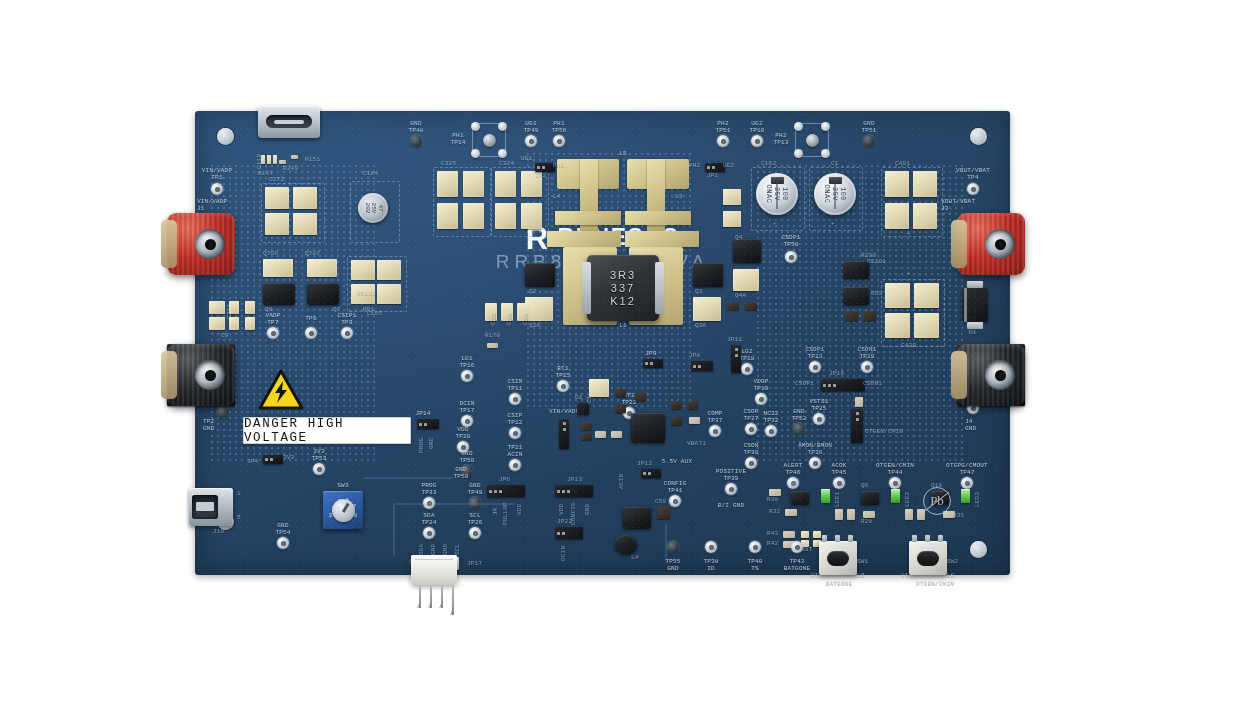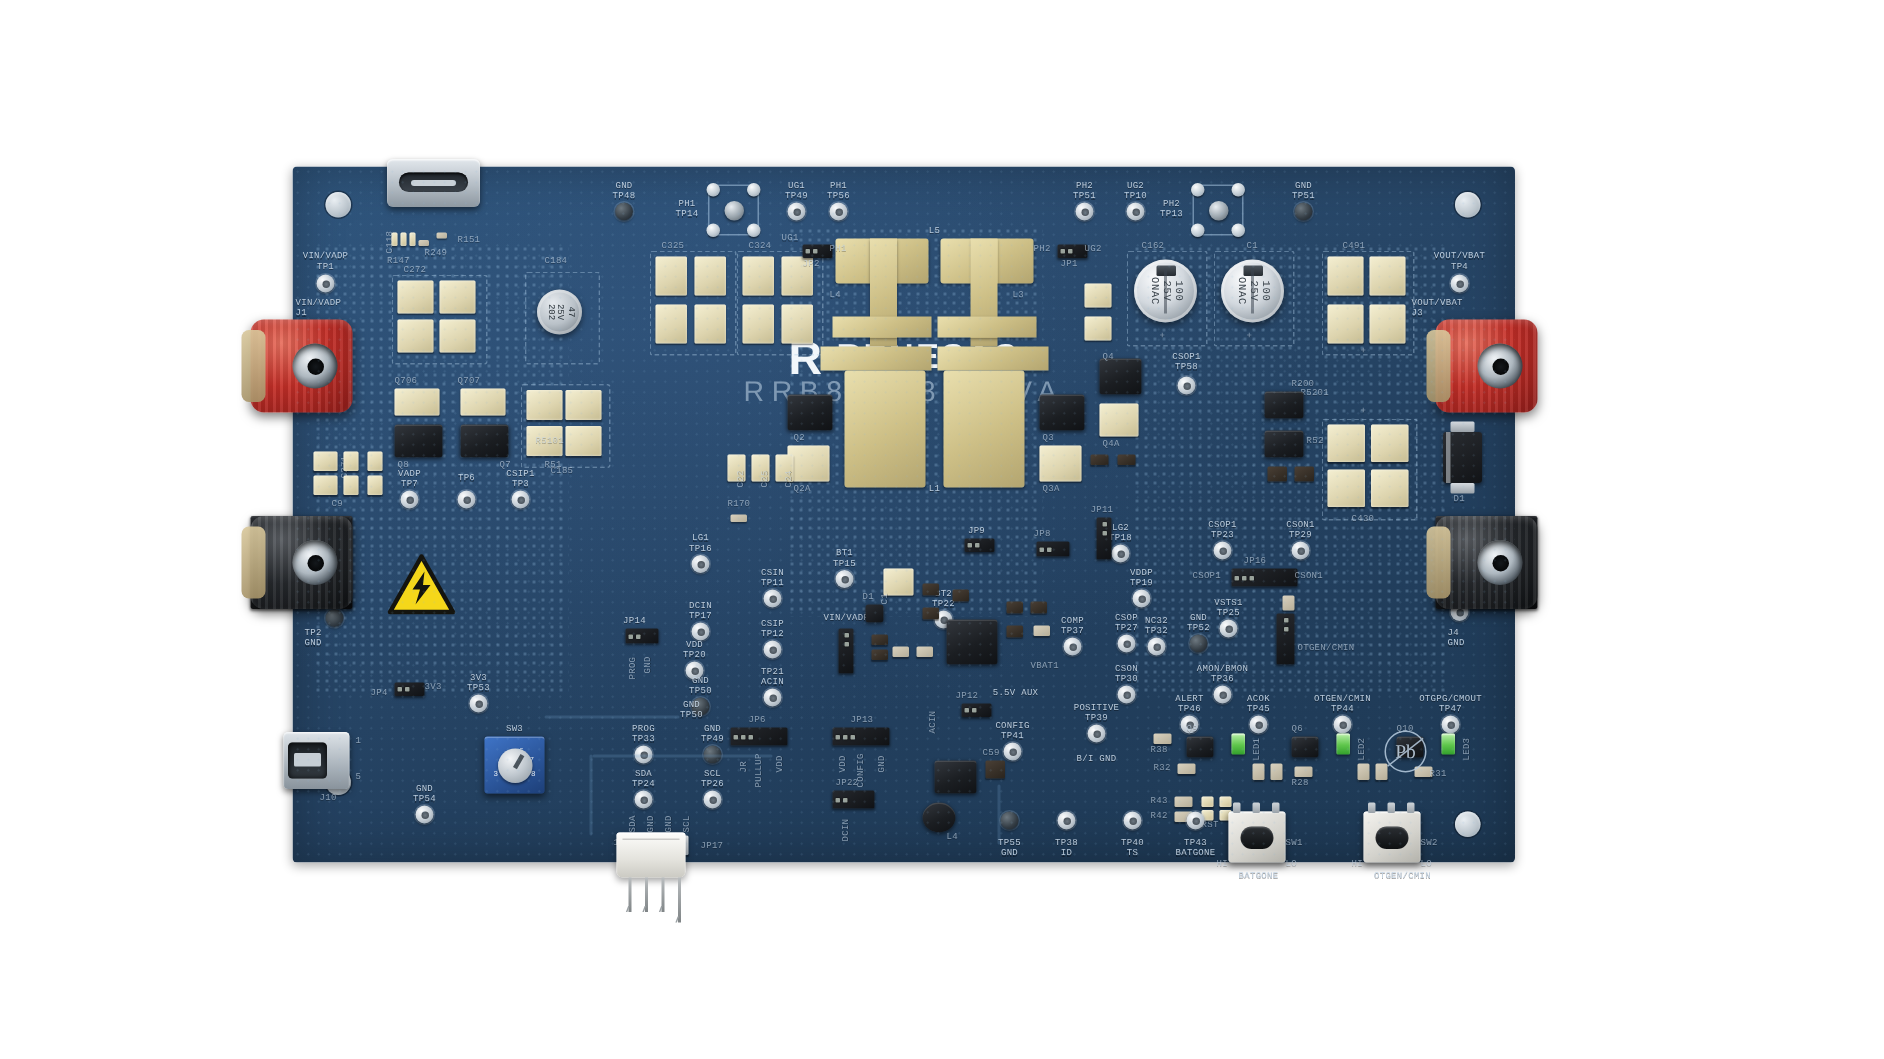--- a/index.html
+++ b/index.html
@@ -410,20 +410,29 @@
     <div class="gold" style="left:430px;top:100px;width:66px;height:14px;"></div>
     <div class="gold" style="left:352px;top:120px;width:74px;height:16px;"></div>
     <div class="gold" style="left:430px;top:120px;width:74px;height:16px;"></div>
     <div class="gold" style="left:368px;top:136px;width:54px;height:78px;border-radius:2px;"></div>
     <div class="gold" style="left:434px;top:136px;width:54px;height:78px;border-radius:2px;"></div>
 
     <div class="slk c" style="left:428px;top:40px;">L5</div>
     <div class="slk dim" style="left:358px;top:83px;">L4</div>
     <div class="slk dim" style="left:480px;top:83px;">L3</div>
 
+    <div id="L1" style="left:392px;top:144px;">
+      <div class="term" style="left:-5px;"></div>
+      <div class="term" style="right:-5px;"></div>
+      <div class="txt">
+        <span>3R3</span>
+        <span>337</span>
+        <span>K12</span>
+      </div>
+    </div>
     <div class="slk c" style="left:428px;top:212px;">L1</div>
 
     <div class="jmp" style="left:340px;top:52px;width:16px;height:9px;">
       <i></i>
         <i></i>
     </div>
     <div class="slk dim" style="left:340px;top:62px;">JP2</div>
     <div class="slk dim" style="left:326px;top:45px;">UG1</div>
     <div class="slk dim" style="left:358px;top:52px;">PH1</div>
 
@@ -515,20 +524,21 @@
     <div class="pad" style="left:528px;top:78px;width:18px;height:16px;"></div>
     <div class="resd" style="left:532px;top:192px;width:12px;height:7px;"></div>
     <div class="resd" style="left:550px;top:192px;width:12px;height:7px;"></div>
 
     <div id="warntri" style="left:63px;top:258px;">
       <svg viewBox="0 0 46 41" width="46" height="41">
         <polygon points="23,2 44,39 2,39" fill="#f5d71a" stroke="#14140f" stroke-width="3" stroke-linejoin="round"></polygon>
         <polygon points="25,12 17,24 22,24 19,34 29,21 24,21" fill="#14140f"></polygon>
       </svg>
     </div>
+    <div id="danger" style="left:48px;top:306px;width:166px;height:25px;">DANGER HIGH VOLTAGE</div>
 
     <div class="slk dim" style="left:52px;top:348px;">JP4</div>
     <div class="jmp" style="left:68px;top:344px;width:16px;height:9px;">
         <i></i>
         <i></i>
       </div>
     <div class="slk dim" style="left:88px;top:344px;">3V3</div>
     <div class="slk c" style="left:124px;top:338px;">3V3
 TP53</div>
     <div class="tp" style="left:118px;top:352px;"></div>

